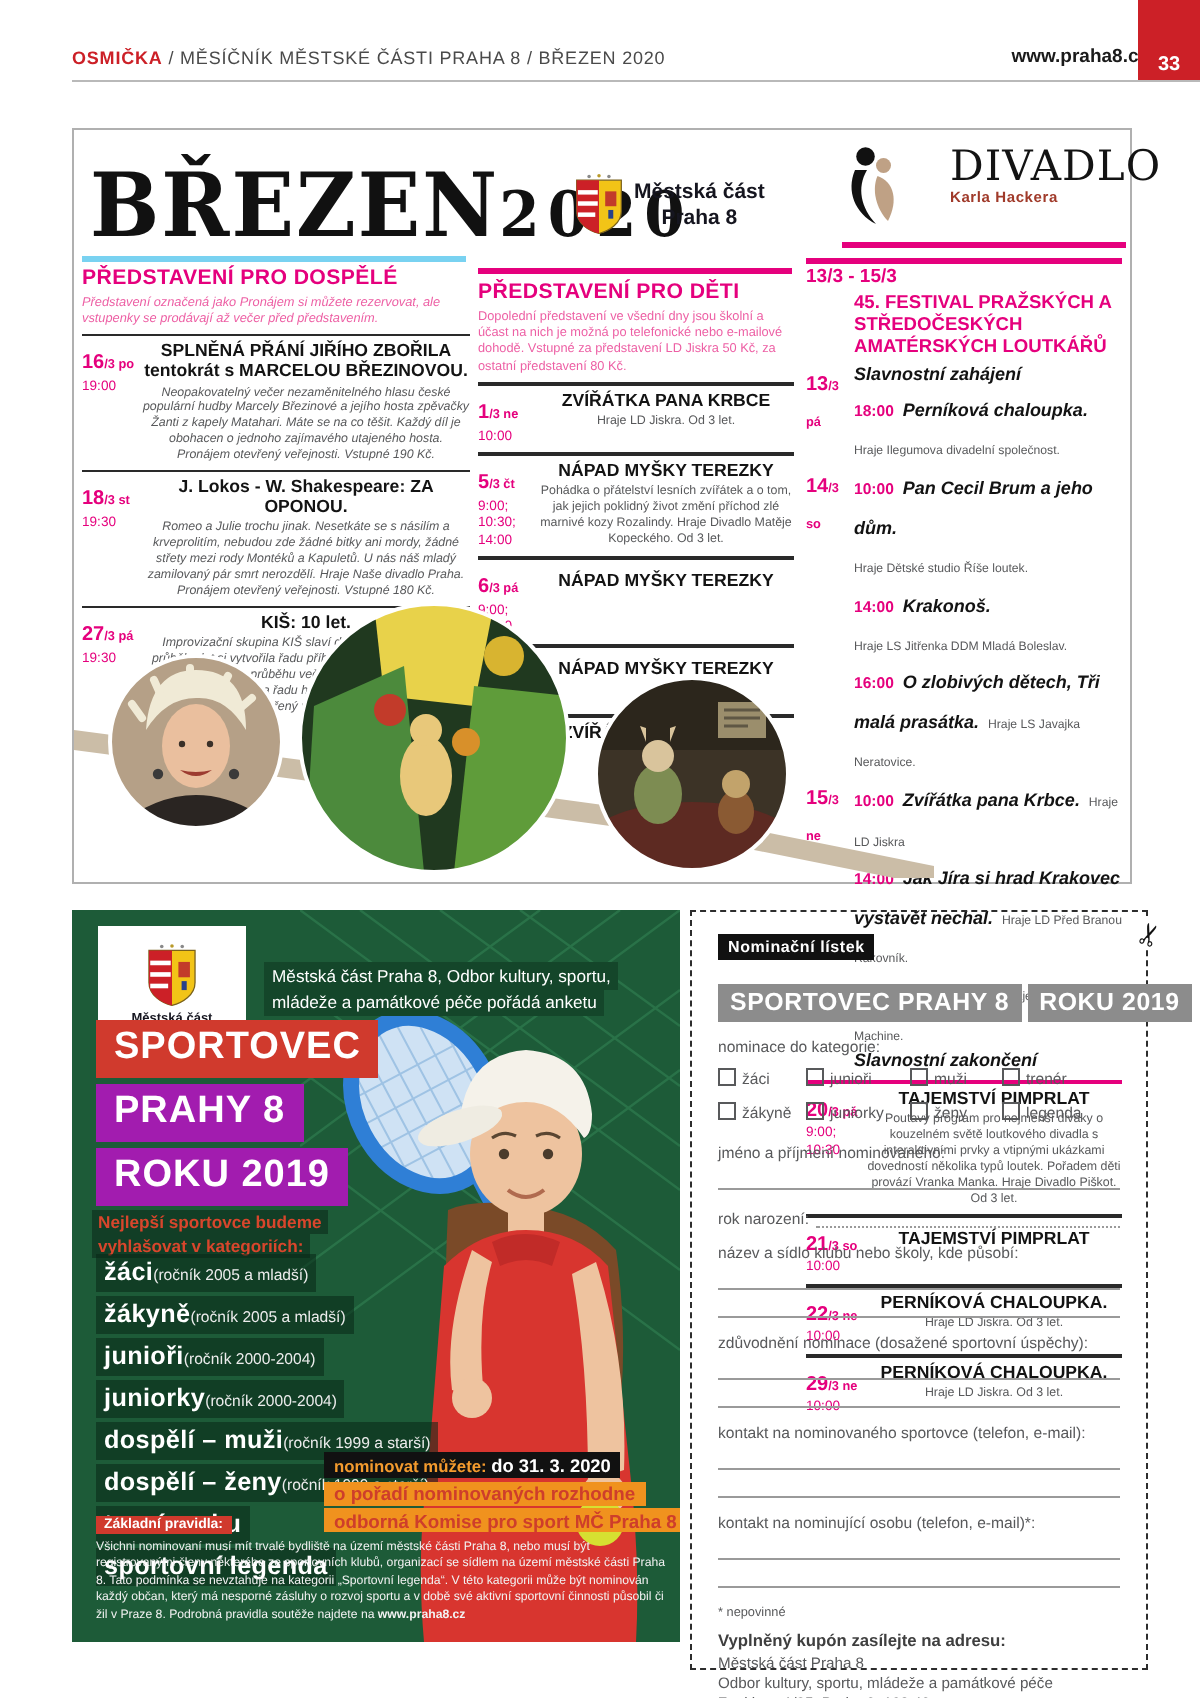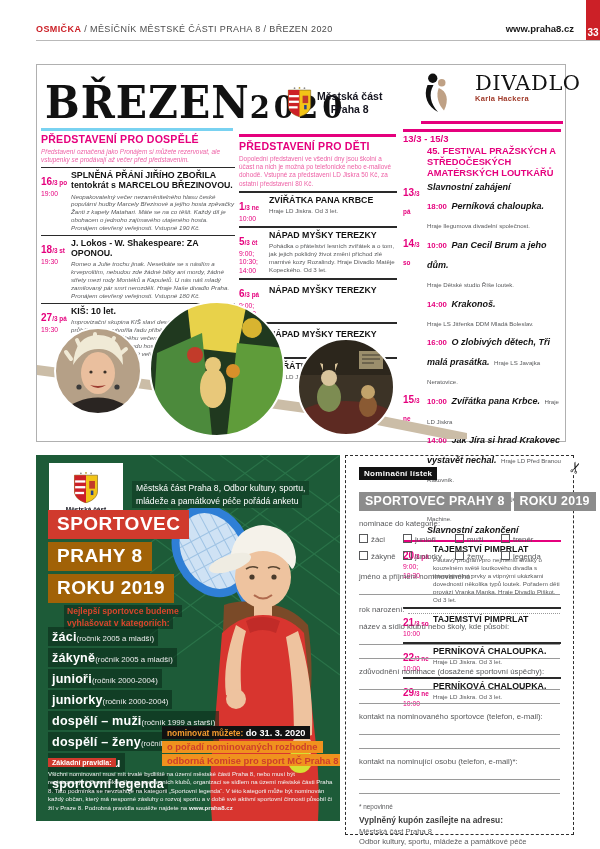--- a/index.html
+++ b/index.html
@@ -3,21 +3,21 @@
 <meta charset="utf-8">
 <style>
   html,body{margin:0;padding:0;}
   body{width:600px;height:849px;background:#fff;font-family:"Liberation Sans",sans-serif;position:relative;overflow:hidden;-webkit-font-smoothing:antialiased;}
   .abs{position:absolute;}
   
   .hdr-line{left:36px;top:40px;width:564px;height:1px;background:#b9b9b9;}
   .hdr-left{left:36px;top:24px;font-size:9px;letter-spacing:.4px;color:#4a4a4a;}
   .hdr-left .brand{color:#cc2027;font-weight:bold;}
   .hdr-web{right:26px;top:23px;font-size:9.5px;font-weight:bold;color:#1a1a1a;}
-  .pagebox{right:0;top:0;width:14px;height:40px;background:#cc2027;color:#fff;font-size:10px;font-weight:bold;text-align:center;line-height:66px;}
+  .pagebox{right:0;top:0;width:31px;height:40px;background:#cc2027;color:#fff;font-size:10px;font-weight:bold;text-align:center;line-height:66px;}
   
   .pbox{left:36px;top:64px;width:528px;height:376px;border:1.5px solid #b0b0b0;background:#fff;}
   .brezen{left:8px;top:12px;font-family:"DejaVu Serif",serif;font-weight:bold;color:#111;letter-spacing:1px;transform:scaleY(1.08);transform-origin:left top;white-space:nowrap;}
   .brezen .mo{font-size:41px;}
   .brezen .yr{font-size:29px;letter-spacing:4px;}
   .citylogo{left:250px;top:22px;display:flex;align-items:center;gap:5px;}
   .citylogo .t{font-size:10.5px;font-weight:bold;color:#15151f;line-height:1.15;text-align:center;}
   .venuelogo{left:384px;top:8px;display:flex;gap:20px;}
   .venuelogo .nm{font-family:"DejaVu Serif",serif;font-size:21px;color:#131313;letter-spacing:.5px;line-height:1;}
   .venuelogo .sub{font-size:7.5px;font-weight:bold;color:#a03a2a;letter-spacing:.3px;}
@@ -28,21 +28,21 @@
   .col{line-height:1.2;}
   .chead{font-size:10.6px;font-weight:bold;color:#e5007d;letter-spacing:.2px;}
   .cintro{font-size:6.4px;color:#ed5fa4;line-height:1.3;margin:2px 0 3px;}
   .cintro.it{font-style:italic;}
   .evt{display:flex;padding:3px 0 3px;border-top:1px solid #2a2a2a;}
   .evt.thick{border-top-width:2px;}
   .dcol{width:30px;flex:none;color:#e5007d;line-height:1.1;}
   .dnum{font-size:10px;font-weight:bold;}
   .drest{font-size:6.4px;font-weight:bold;}
   .dtime{font-size:6.8px;margin-top:1px;line-height:1.25;}
-  .ebody{flex:1;}
+  .ebody{flex:1;text-align:center;}
   .etitle{font-size:8.8px;font-weight:bold;color:#131313;line-height:1.12;}
   .edesc{font-size:6.2px;color:#58595b;line-height:1.28;margin-top:1.5px;}
   .edesc.it{font-style:italic;}
   
   .fdaterange{font-size:9.5px;font-weight:bold;color:#e5007d;}
   .ftitle{font-size:9.3px;font-weight:bold;color:#e5007d;line-height:1.18;margin:2px 0 3px 24px;}
   .fday{display:flex;margin-top:1px;}
   .fdcol{width:24px;flex:none;color:#e5007d;line-height:1.1;}
   .fbody{flex:1;}
   .fhead{font-size:9px;font-weight:bold;font-style:italic;color:#131313;line-height:1.2;}
@@ -55,22 +55,22 @@
   .photos{left:0;top:228px;width:525px;height:146px;pointer-events:none;}
   
   .gpanel{left:36px;top:455px;width:304px;height:366px;background:#1d5b38;overflow:hidden;}
   .tennis{right:0;top:0;}
   .logobox{left:13px;top:8px;width:74px;height:66px;background:#fff;display:flex;flex-direction:column;align-items:center;justify-content:center;gap:2px;}
   .logobox .t{font-size:6.5px;font-weight:bold;color:#15151f;text-align:center;line-height:1.15;}
   .orgbadge{left:96px;top:14px;margin-top:12px;}
   .orgbadge span{display:table;background:#14462a;color:#fff;font-size:8.6px;padding:1.5px 4px;line-height:1.25;}
   .tbox{color:#fff;font-weight:bold;font-size:19px;letter-spacing:.5px;padding:3px 9px 4px;white-space:nowrap;}
   .tbox.red{background:#d03a2d;}
-  .tbox.orange{background:#a16207;}
-  .gsub{left:28px;top:150px;text-align:right;}
+  .tbox.orange{background:#a21caf;}
+  .gsub{left:10px;top:150px;text-align:right;}
   .gsub span{display:table;background:rgba(12,44,26,.6);color:#d8462c;font-weight:bold;font-size:8.6px;padding:.5px 3px;line-height:1.3;}
   .cats{left:12px;top:172px;}
   .catline{display:table;background:rgba(8,38,22,.55);padding:0 4px 1px;margin-bottom:2px;white-space:nowrap;}
   .catname{font-size:12.6px;font-weight:bold;color:#fff;letter-spacing:.2px;}
   .catdetail{font-size:7.8px;color:#ececec;}
   .nomblock{left:126px;top:271px;}
   .nomline1{display:table;background:#111;color:#f49b2e;font-weight:bold;font-size:8.4px;padding:1.5px 5px;white-space:nowrap;}
   .nomline1 .d{color:#fff;font-size:9.2px;}
   .nomline23{display:table;background:#f0921e;color:#ce3e2b;font-weight:bold;font-size:9.4px;padding:.5px 5px;margin-top:1.5px;white-space:nowrap;}
   .ruleschip{left:12px;top:303px;background:#d03a2d;color:#fff;font-weight:bold;font-size:7px;padding:1px 4px;}

